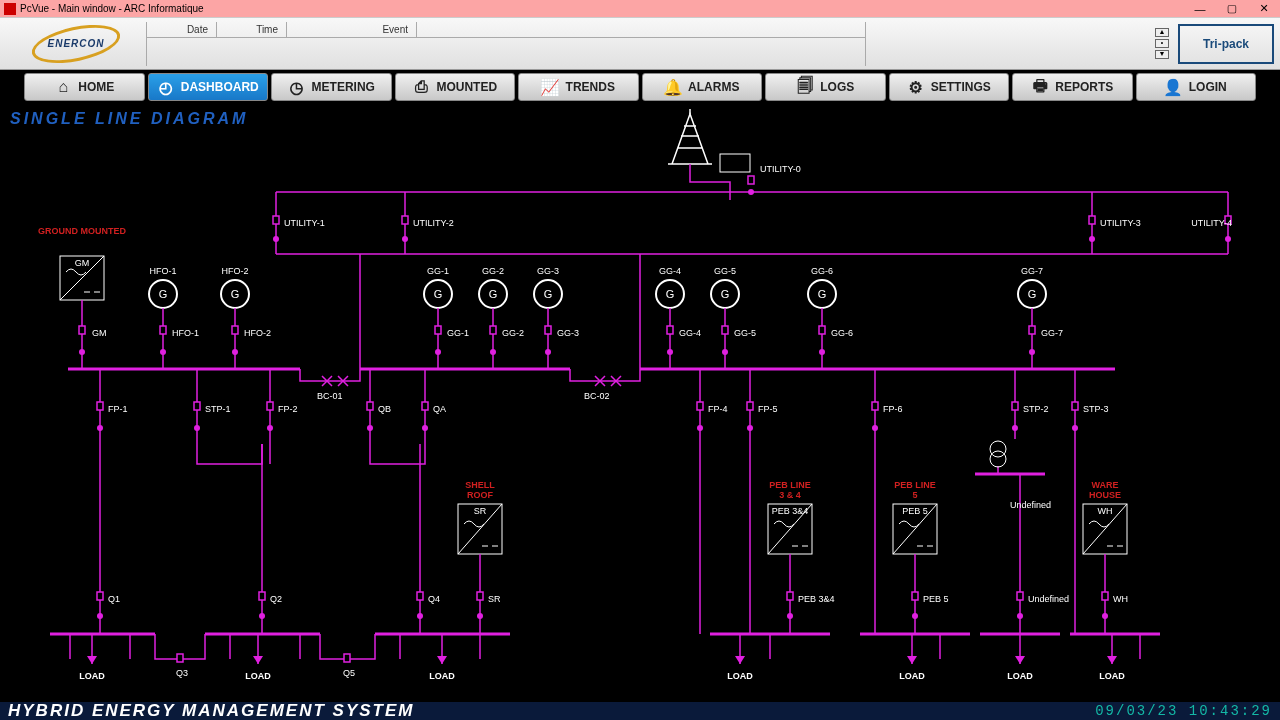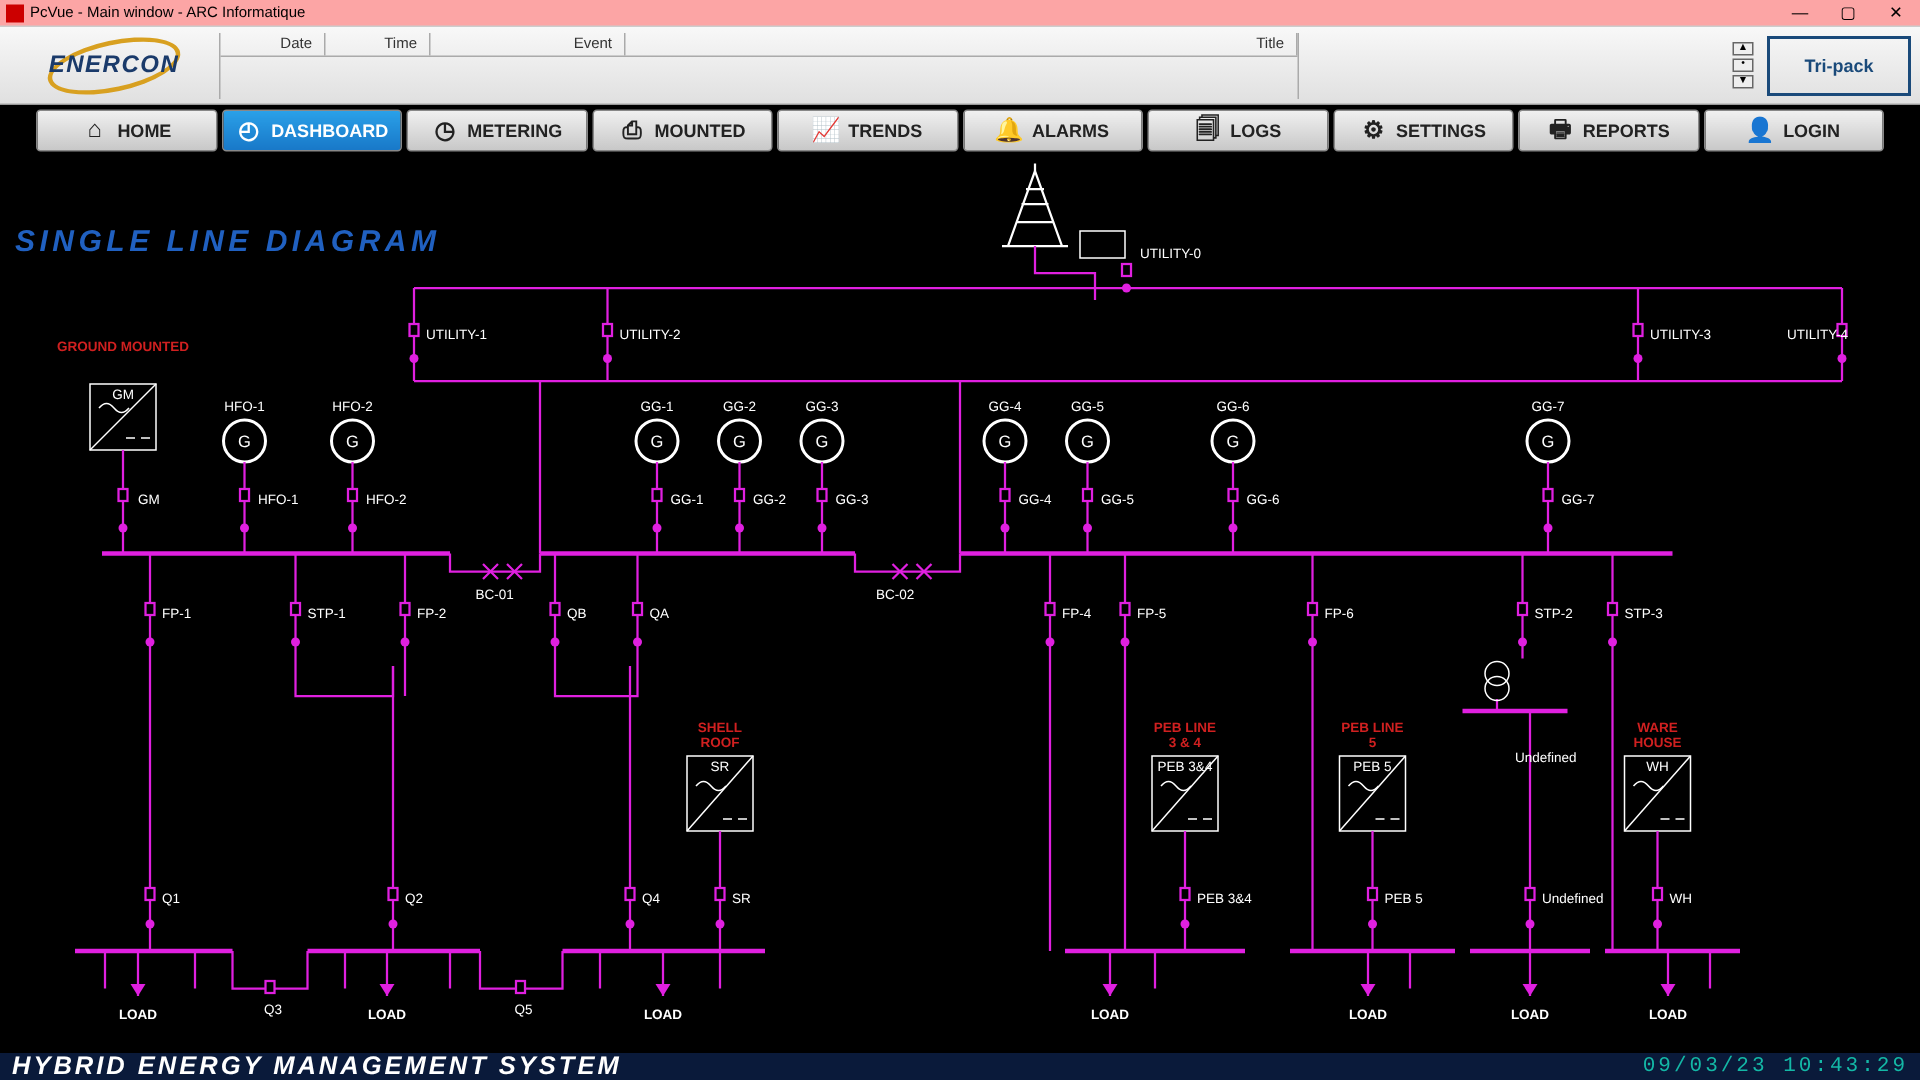--- a/index.html
+++ b/index.html
@@ -8,39 +8,39 @@
 
 .titlebar { height:18px; background:#fca5a5; border-bottom:1px solid #ccc; display:flex; align-items:center; font-size:10px; }
 .titlebar .app-icon { width:12px; height:12px; background:#c00; margin:0 4px; }
 .titlebar .window-controls { margin-left:auto; display:flex; }
 .titlebar .wc { width:32px; height:18px; display:flex; align-items:center; justify-content:center; font-size:11px; cursor:pointer; }
 
 
 .header-strip { height:52px; background:linear-gradient(#f8f8f8,#e0e0e0); border-bottom:1px solid #999; display:flex; align-items:center; padding:0 6px; }
 .logo-enercon { width:140px; height:44px; display:flex; align-items:center; justify-content:center; position:relative; }
 .logo-enercon .ring { width:90px; height:34px; border:3px solid #d8a020; border-radius:50%; position:absolute; transform:rotate(-12deg); }
-.logo-enercon .text { font-size:16px; font-weight:bold; font-style:italic; color:#1a3a6a; letter-spacing:1px; z-index:1; }
+.logo-enercon .text { font-size:10px; font-weight:bold; font-style:italic; color:#1a3a6a; letter-spacing:1px; z-index:1; }
 .info-table { border-left:1px solid #aaa; border-right:1px solid #aaa; flex:0 0 720px; height:44px; }
 .info-table .hdr { display:flex; border-bottom:1px solid #aaa; font-size:10px; color:#333; }
 .info-table .hdr>div { padding:2px 8px; border-right:1px solid #aaa;text-align:right; }
 .info-spacer { flex:1; }
 .spin-btns { display:flex; flex-direction:column; margin-right:8px; }
 .spin-btns div { width:14px; height:9px; border:1px solid #666; font-size:7px; text-align:center; line-height:6px; cursor:pointer; background:#eee; margin:1px; }
 .logo-tripack { width:96px; height:40px; border:2px solid #1a4a7a; display:flex; align-items:center; justify-content:center; position:relative; font-size:12px; font-weight:bold; color:#1a4a7a; }
 .logo-tripack::before { content:""; position:absolute; bottom:-2px; left:10px; width:0; height:0; border-left:30px solid transparent; border-right:30px solid transparent; border-top:8px solid #0bc; z-index:-1; }
 
 
 .navbar { height:34px; background:#000; padding:3px 24px; display:flex; gap:3px; }
 .nav-btn { flex:1; background:linear-gradient(#f0f0f0,#c8c8c8); border:1px solid #888; border-radius:3px; display:flex; align-items:center; justify-content:center; gap:6px; font-size:12px; font-weight:bold; color:#222; cursor:pointer; }
 .nav-btn.active { background:linear-gradient(#2aa0e8,#1878c8); color:#fff; }
 .nav-btn .icon { width:18px; height:18px; display:flex; align-items:center; justify-content:center; font-size:16px; }
 
 
 .diagram { background:#000; position:relative; height:598px; }
-.sld-title { color:#2060c0; font-size:20px; font-weight:bold; font-style:italic; letter-spacing:3px; position:absolute; left:10px; top:6px;margin-top:40px; }
+.sld-title { color:#2060c0; font-size:16px; font-weight:bold; font-style:italic; letter-spacing:3px; position:absolute; left:10px; top:6px; }
 
 svg.sld { position:absolute; left:0; top:0; width:1280px; height:598px; }
 .wire { stroke:#e020e0; stroke-width:1.5; fill:none; }
 .bus  { stroke:#e020e0; stroke-width:3; }
 .node { fill:#e020e0; }
 .brk  { stroke:#e020e0; stroke-width:1.5; fill:#000; }
 .lbl  { fill:#fff; font-size:9px; font-family:Arial; }
 .lbl-red { fill:#d02020; font-size:9px; font-weight:bold; text-anchor:middle; }
 
 
@@ -64,21 +64,20 @@
 <div class="header-strip">
   <div class="logo-enercon">
     <div class="ring"></div>
       <div class="text">ENERCON</div>
   </div>
   <div class="info-table">
     <div class="hdr">
       <div style="width:70px">Date</div>
       <div style="width:70px">Time</div>
       <div style="width:130px">Event</div>
-      <div style="flex:1">Title</div>
     </div>
   </div>
   <div class="info-spacer"></div>
   <div class="spin-btns">
     <div>▲</div>
     <div>•</div>
     <div>▼</div>
   </div>
   <div class="logo-tripack">
       <span>Tri-pack</span>

